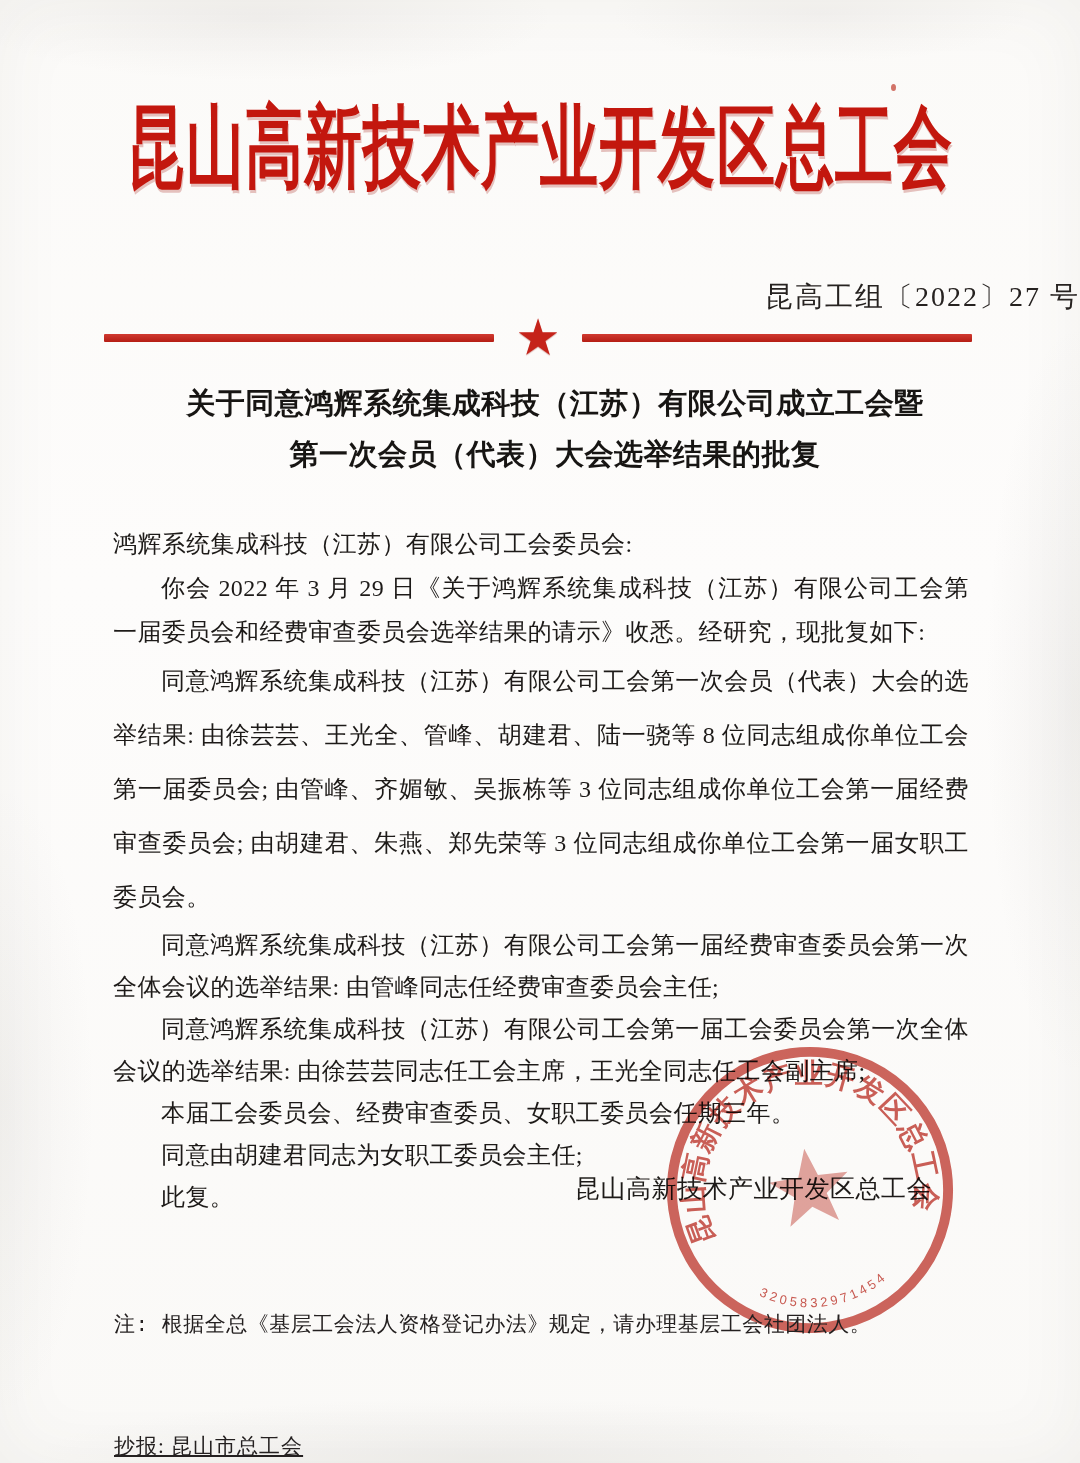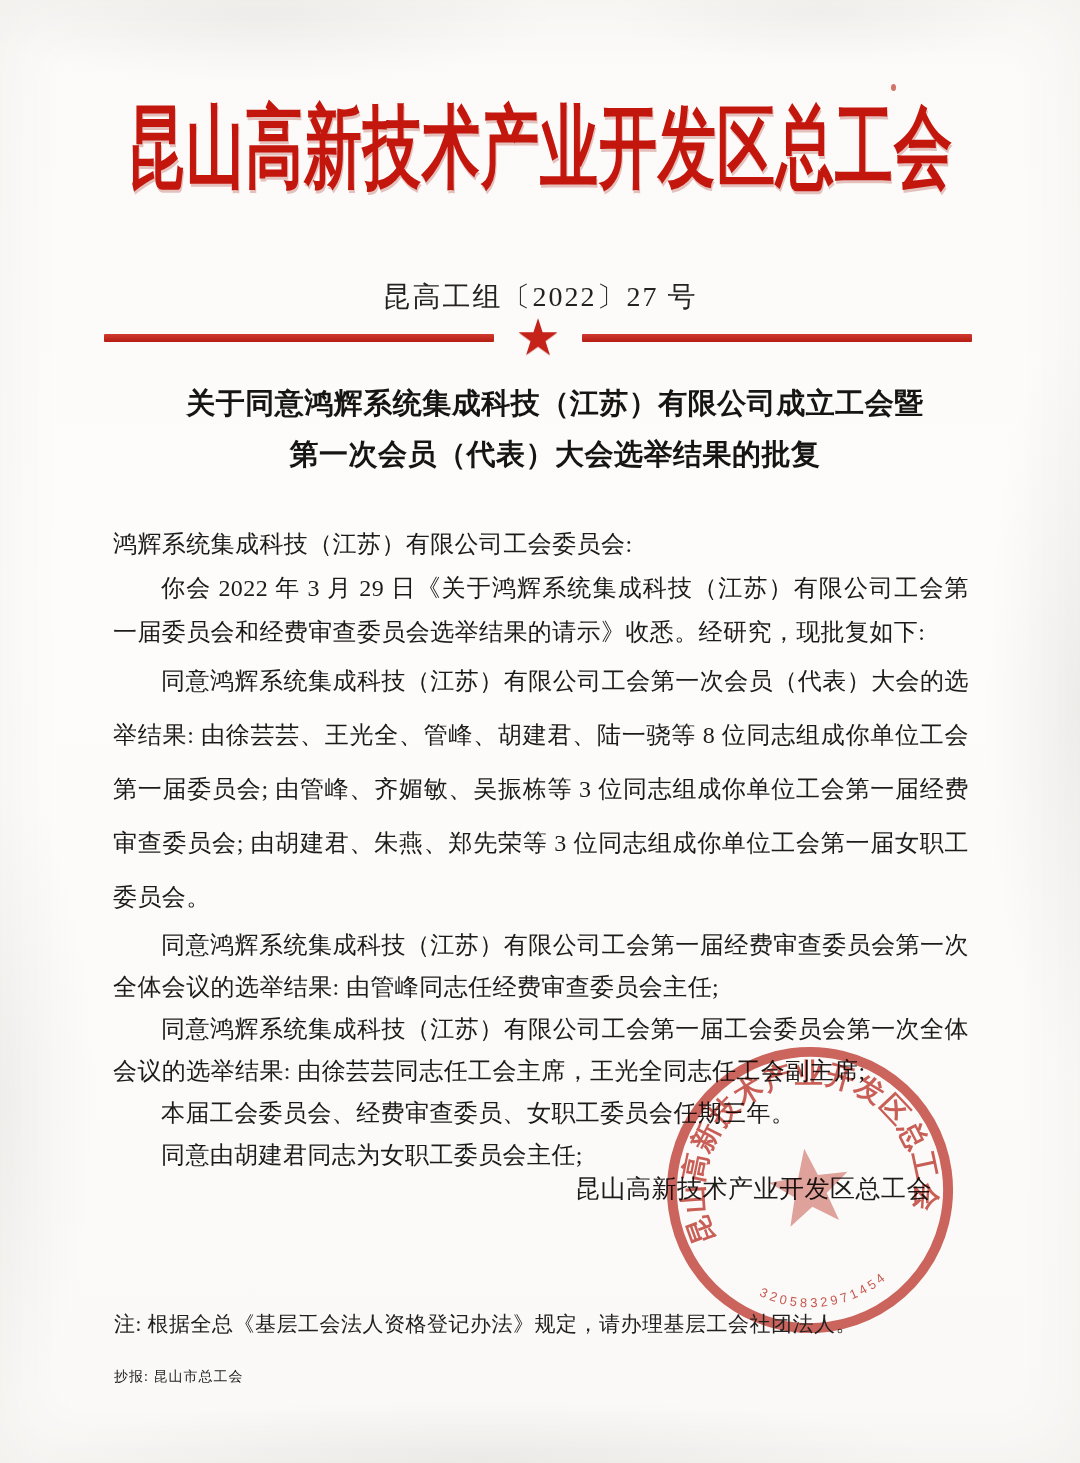--- a/index.html
+++ b/index.html
@@ -33,21 +33,21 @@
     letter-spacing: 1px;
     transform: scaleY(1.55);
     transform-origin: top center;
     text-shadow: 1px 2px 0 rgba(160,20,10,0.25);
     white-space: nowrap;
   }
 
   .doc-number {
     position: absolute;
     top: 278px; left: 0; right: 0;
-    text-align: center;
+    text-align: right;
     font-size: 28px;
     color: #262220;
     letter-spacing: 2px;
   }
 
   .red-rule {
     position: absolute;
     top: 318px; left: 104px; right: 108px;
     height: 40px;
     display: flex;
@@ -124,27 +124,29 @@
     pointer-events: none;
   }
 
   
   .footnote {
     position: absolute;
     top: 1310px; left: 114px;
     font-size: 21px;
     color: #242020;
     letter-spacing: 0.5px;
+    font-family: Liberation Mono, monospace;
   }
   .cc-line {
     position: absolute;
-    top: 1368px; left: 114px;
-    font-size: 14px;
+    top: 1432px; left: 114px;
+    font-size: 21px;
     color: #242020;
     letter-spacing: 1px;
+    text-decoration: underline;
   }
 
   .speck {
     position: absolute;
     width: 5px; height: 7px;
     background: #c0392b;
     border-radius: 50%;
     opacity: 0.7;
   }
 </style>
@@ -169,20 +171,21 @@
   </div>
 
   <div class="body-text">
     <p class="lh-normal">鸿辉系统集成科技（江苏）有限公司工会委员会:</p>
     <p class="indent lh-normal">你会 2022 年 3 月 29 日《关于鸿辉系统集成科技（江苏）有限公司工会第一届委员会和经费审查委员会选举结果的请示》收悉。经研究，现批复如下:</p>
     <p class="indent lh-wide">同意鸿辉系统集成科技（江苏）有限公司工会第一次会员（代表）大会的选举结果: 由徐芸芸、王光全、管峰、胡建君、陆一骁等 8 位同志组成你单位工会第一届委员会; 由管峰、齐媚敏、吴振栋等 3 位同志组成你单位工会第一届经费审查委员会; 由胡建君、朱燕、郑先荣等 3 位同志组成你单位工会第一届女职工委员会。</p>
     <p class="indent lh-tight">同意鸿辉系统集成科技（江苏）有限公司工会第一届经费审查委员会第一次全体会议的选举结果: 由管峰同志任经费审查委员会主任;</p>
     <p class="indent lh-tight">同意鸿辉系统集成科技（江苏）有限公司工会第一届工会委员会第一次全体会议的选举结果: 由徐芸芸同志任工会主席，王光全同志任工会副主席;</p>
     <p class="indent lh-tight">本届工会委员会、经费审查委员、女职工委员会任期三年。</p>
     <p class="indent lh-tight">同意由胡建君同志为女职工委员会主任;</p>
+    <p class="indent lh-tight">此复。</p>
   </div>
 
   <div class="sign-block">
     <div>昆山高新技术产业开发区总工会</div>
   </div>
 
   <svg class="seal" viewBox="0 0 300 300" xmlns="http://www.w3.org/2000/svg">
     <defs>
       <path id="arcTop" d="M 48.5,186.9 A 108,108 0 1 1 251.5,186.9" fill="none"></path>
       <path id="arcBottom" d="M 32,150 A 118,118 0 1 0 268,150" fill="none"></path>

